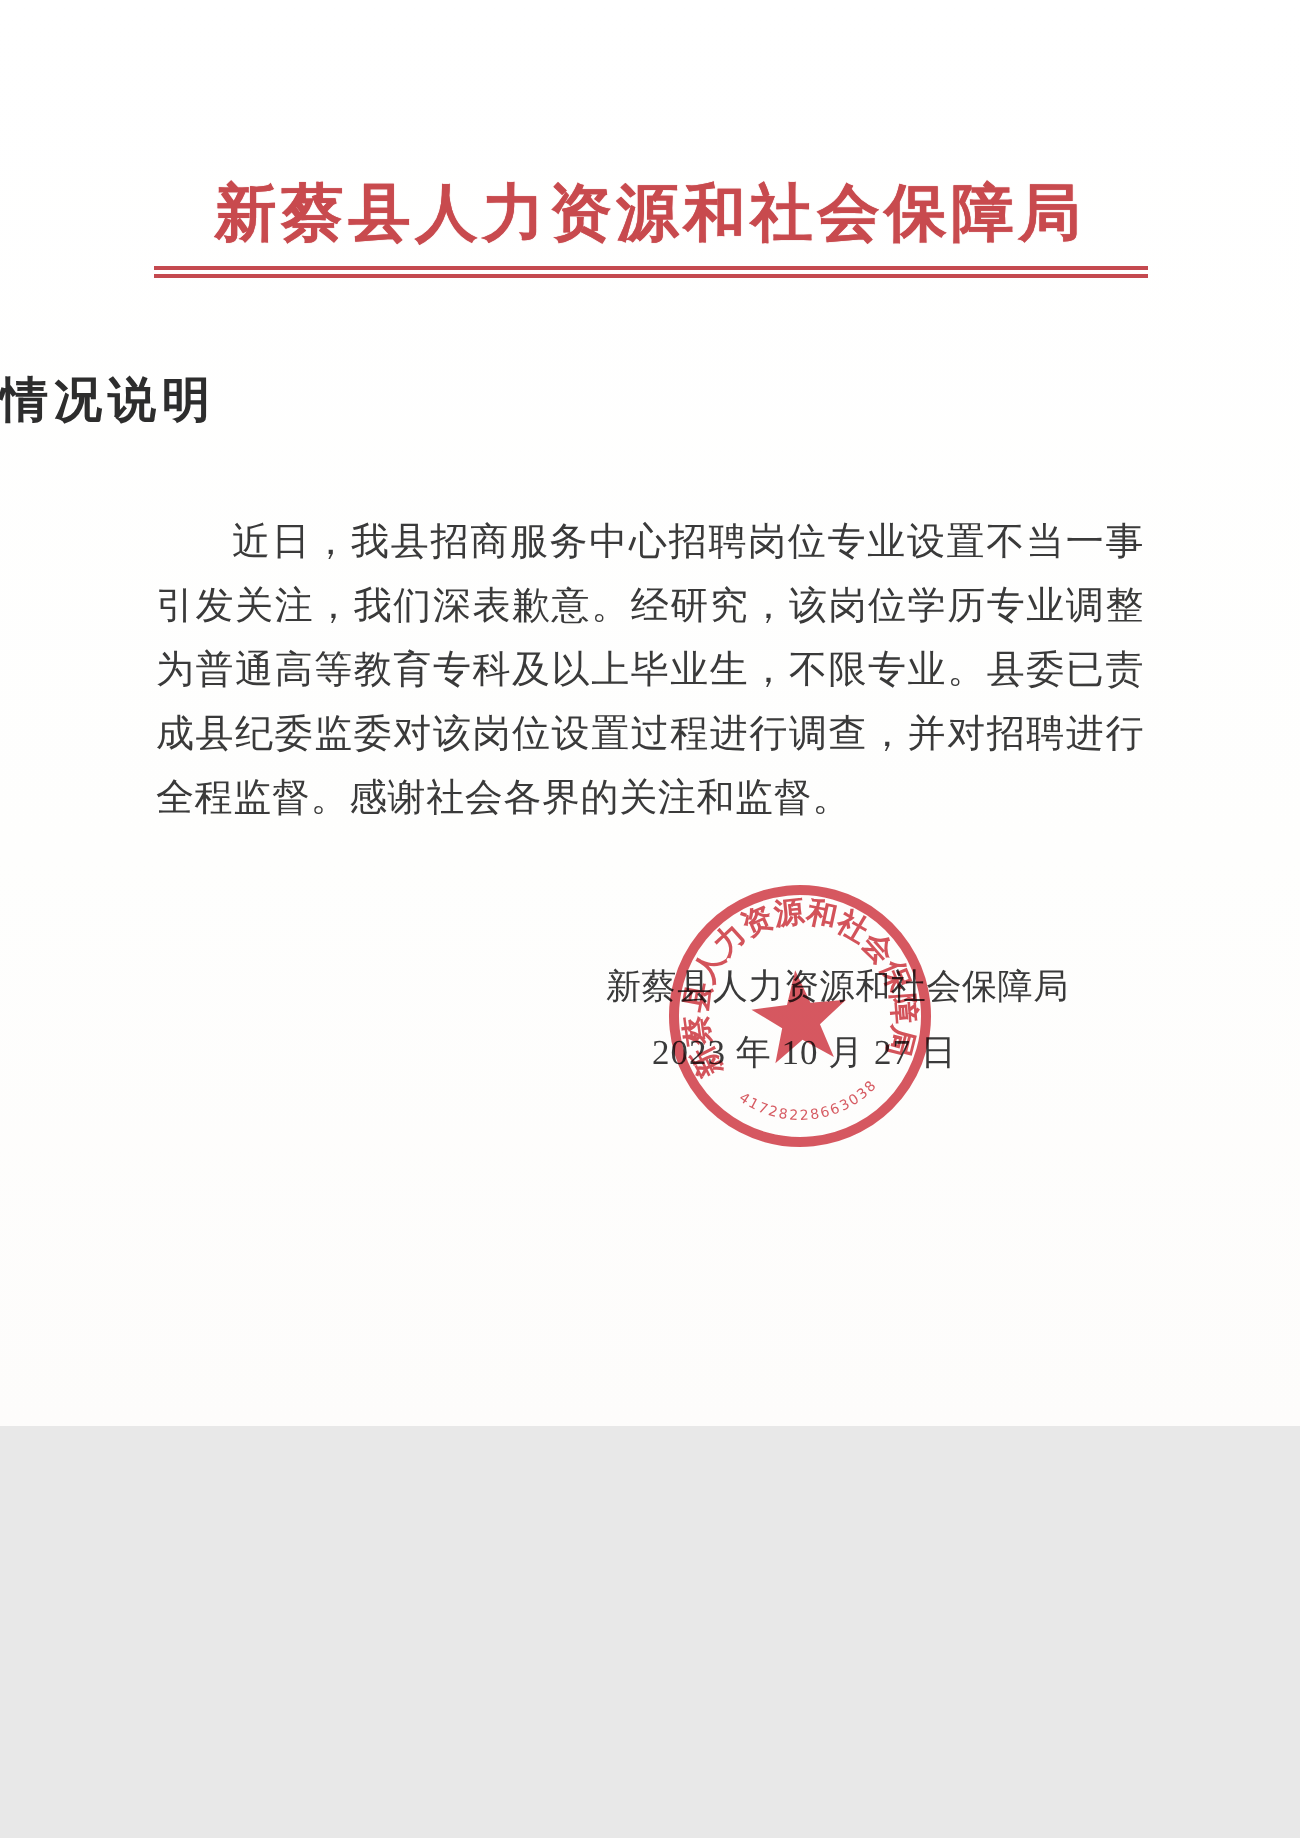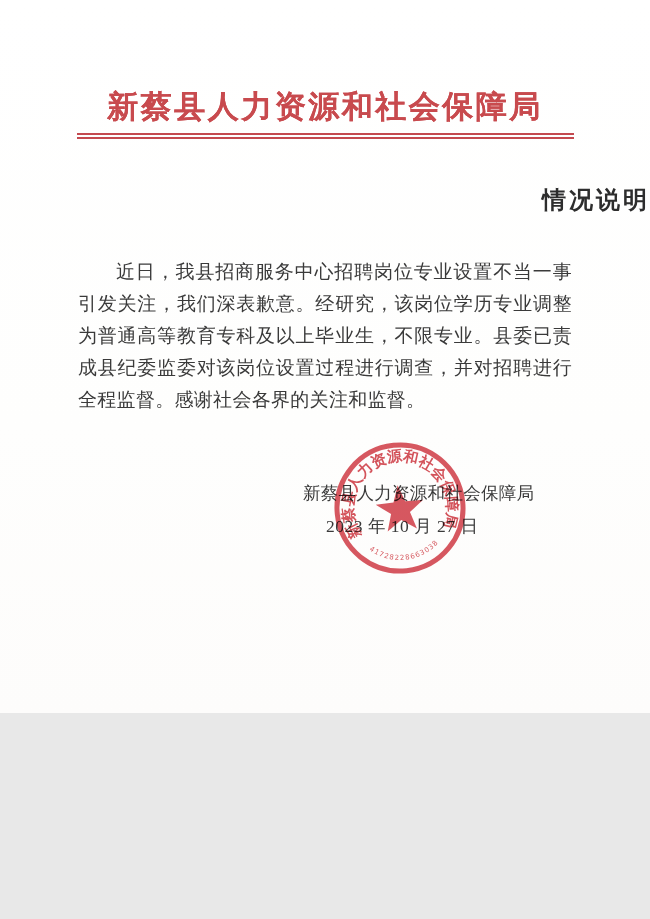--- a/index.html
+++ b/index.html
@@ -27,21 +27,21 @@
     top: 133px; left: 77px;
     width: 497px;
     height: 2px;
     border-top: 2.5px solid #c4494f;
     border-bottom: 2px solid #c4494f;
   }
   .doc-title {
     position: absolute;
     top: 184px; left: 0; right: 0;
     margin: 0;
-    text-align: right;
+    text-align: left;
     font-size: 24px;
     font-weight: bold;
     letter-spacing: 3px;
     color: #2d2d2d;
   }
   .body-text {
     position: absolute;
     top: 256px; left: 78px;
     width: 494px;
     margin: 0;

